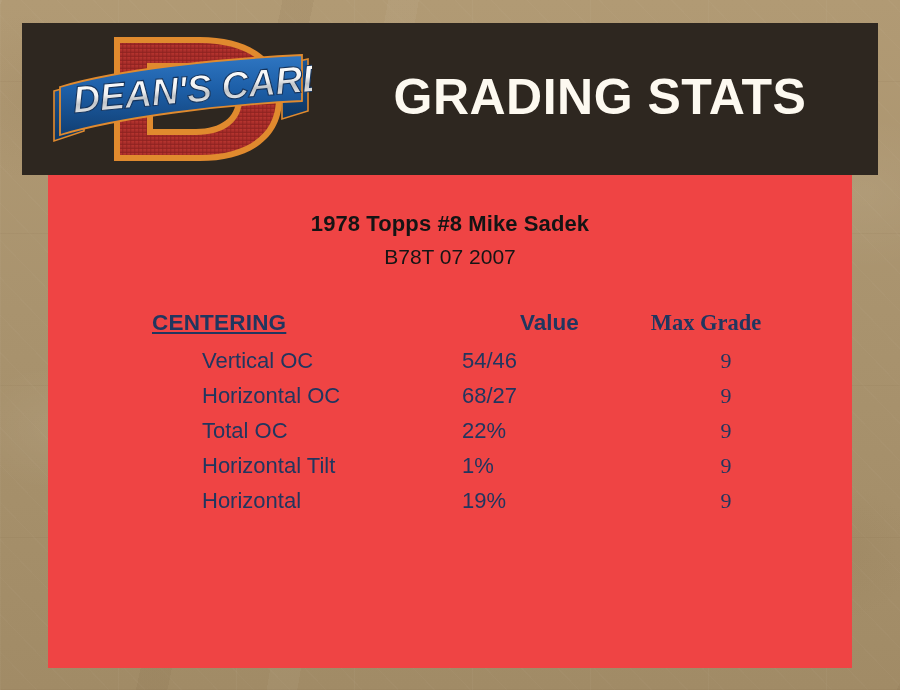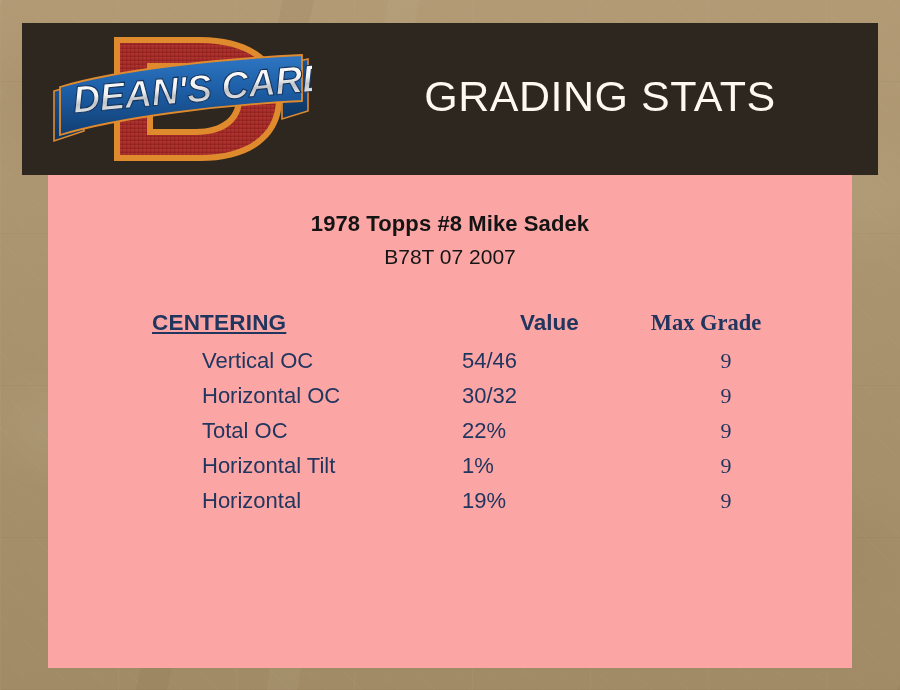--- a/index.html
+++ b/index.html
@@ -66,39 +66,39 @@
     position: absolute;
     left: 300px; right: 0; top: 0; bottom: 0;
     display: flex;
     flex-direction: column;
     align-items: center;
     justify-content: center;
     padding-bottom: 4px;
   }
   #header-title {
     color: #fdf9f0;
-    font-size: 43px;
-    font-weight: 400;
+    font-size: 50px;
+    font-weight: 700;
     letter-spacing: 0.5px;
     line-height: 1.06;
   }
   #header-subtitle {
     color: #fdf9f0;
     font-size: 33px;
     font-weight: 400;
     line-height: 1.25;
     margin-top: 2px;
   }
 
   
   #content-panel {
     position: absolute;
     left: 48px; top: 175px;
     width: 804px; height: 493px;
-    background: #fca5a5;
+    background: #ef4444;
     z-index: 1;
   }
 
   #card-title {
     text-align: center;
     color: #141414;
     font-size: 22px;
     font-weight: bold;
     margin-top: 36px;
     letter-spacing: 0.1px;
@@ -239,21 +239,21 @@
         <td class="col-value">54/46</td>
         <td class="col-grade">
           <span class="grade-cell">9</span>
         </td>
       </tr>
 
       <tr class="data-row">
         <td class="col-label">
           <span class="row-name">Horizontal OC</span>
         </td>
-        <td class="col-value">30/32</td>
+        <td class="col-value">68/27</td>
         <td class="col-grade">
           <span class="grade-cell">9</span>
         </td>
       </tr>
 
       <tr class="data-row">
         <td class="col-label">
           <span class="row-name">Total OC</span>
         </td>
         <td class="col-value">22%</td>

